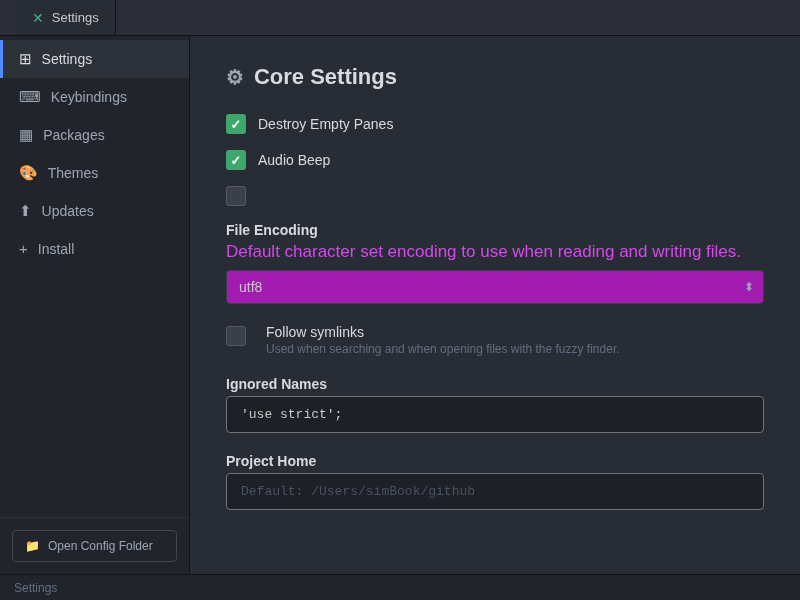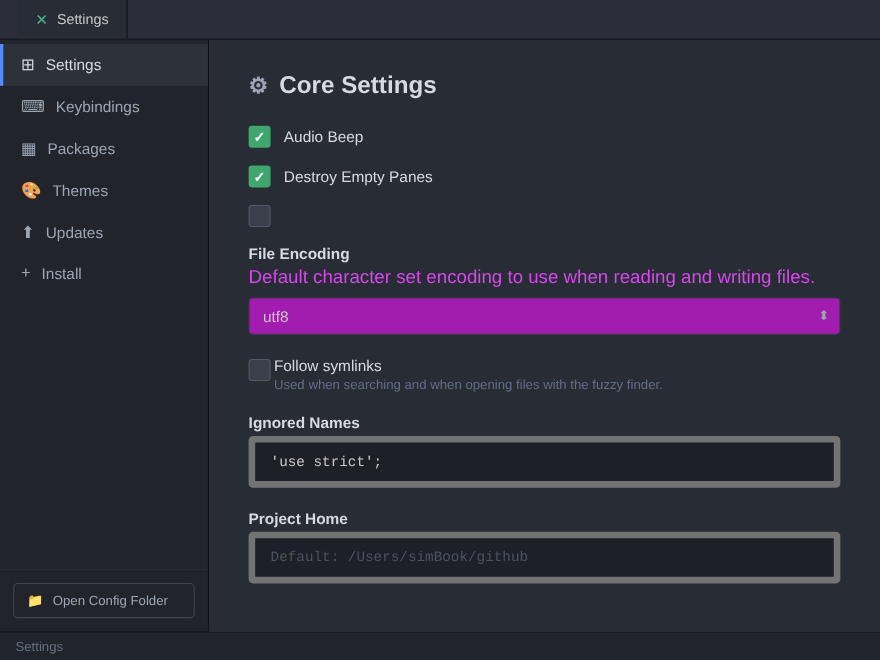--- a/index.html
+++ b/index.html
@@ -198,36 +198,36 @@
       transform: translateY(-50%);
       color: #9da5b4;
       font-size: 12px;
       pointer-events: none;
     }
 
     
     .text-input {
       width: 100%;
       background: #1d2026;
-      border: 6px solid #737373;
+      border: 1px solid #737373;
       color: #c8c8c8;
       padding: 10px 14px;
       font-size: 13px;
       font-family: 'Courier New', monospace;
       border-radius: 4px;
     }
     .text-input::placeholder {
       color: #4b5263;
     }
 
     
     .checkbox-group {
       display: flex;
       align-items: flex-start;
-      gap: 3px;
+      gap: 20px;
       margin-bottom: 20px;
     }
     .checkbox-group .checkbox-unchecked {
       margin-top: 2px;
     }
     .checkbox-group-text .sub-label {
       font-size: 12px;
       color: #636d83;
       margin-top: 2px;
     }
@@ -300,26 +300,26 @@
 
   <div class="content">
 
     <div class="section-title">
       <span class="gear-icon">⚙</span>
       <span>Core Settings</span>
     </div>
 
     <div class="setting-row">
       <div class="checkbox-checked"></div>
-      <span class="setting-label">Audio Beep</span>
+      <span class="setting-label">Destroy Empty Panes</span>
     </div>
 
     <div class="setting-row">
       <div class="checkbox-checked"></div>
-      <span class="setting-label">Destroy Empty Panes</span>
+      <span class="setting-label">Audio Beep</span>
     </div>
 
     <div class="setting-row">
       <div class="checkbox-unchecked"></div>
     </div>
 
     <div class="field-group">
       <div class="field-label">File Encoding</div>
       <div class="field-hint">Default character set encoding to use when reading and writing files.</div>
       <div class="select-wrapper">

